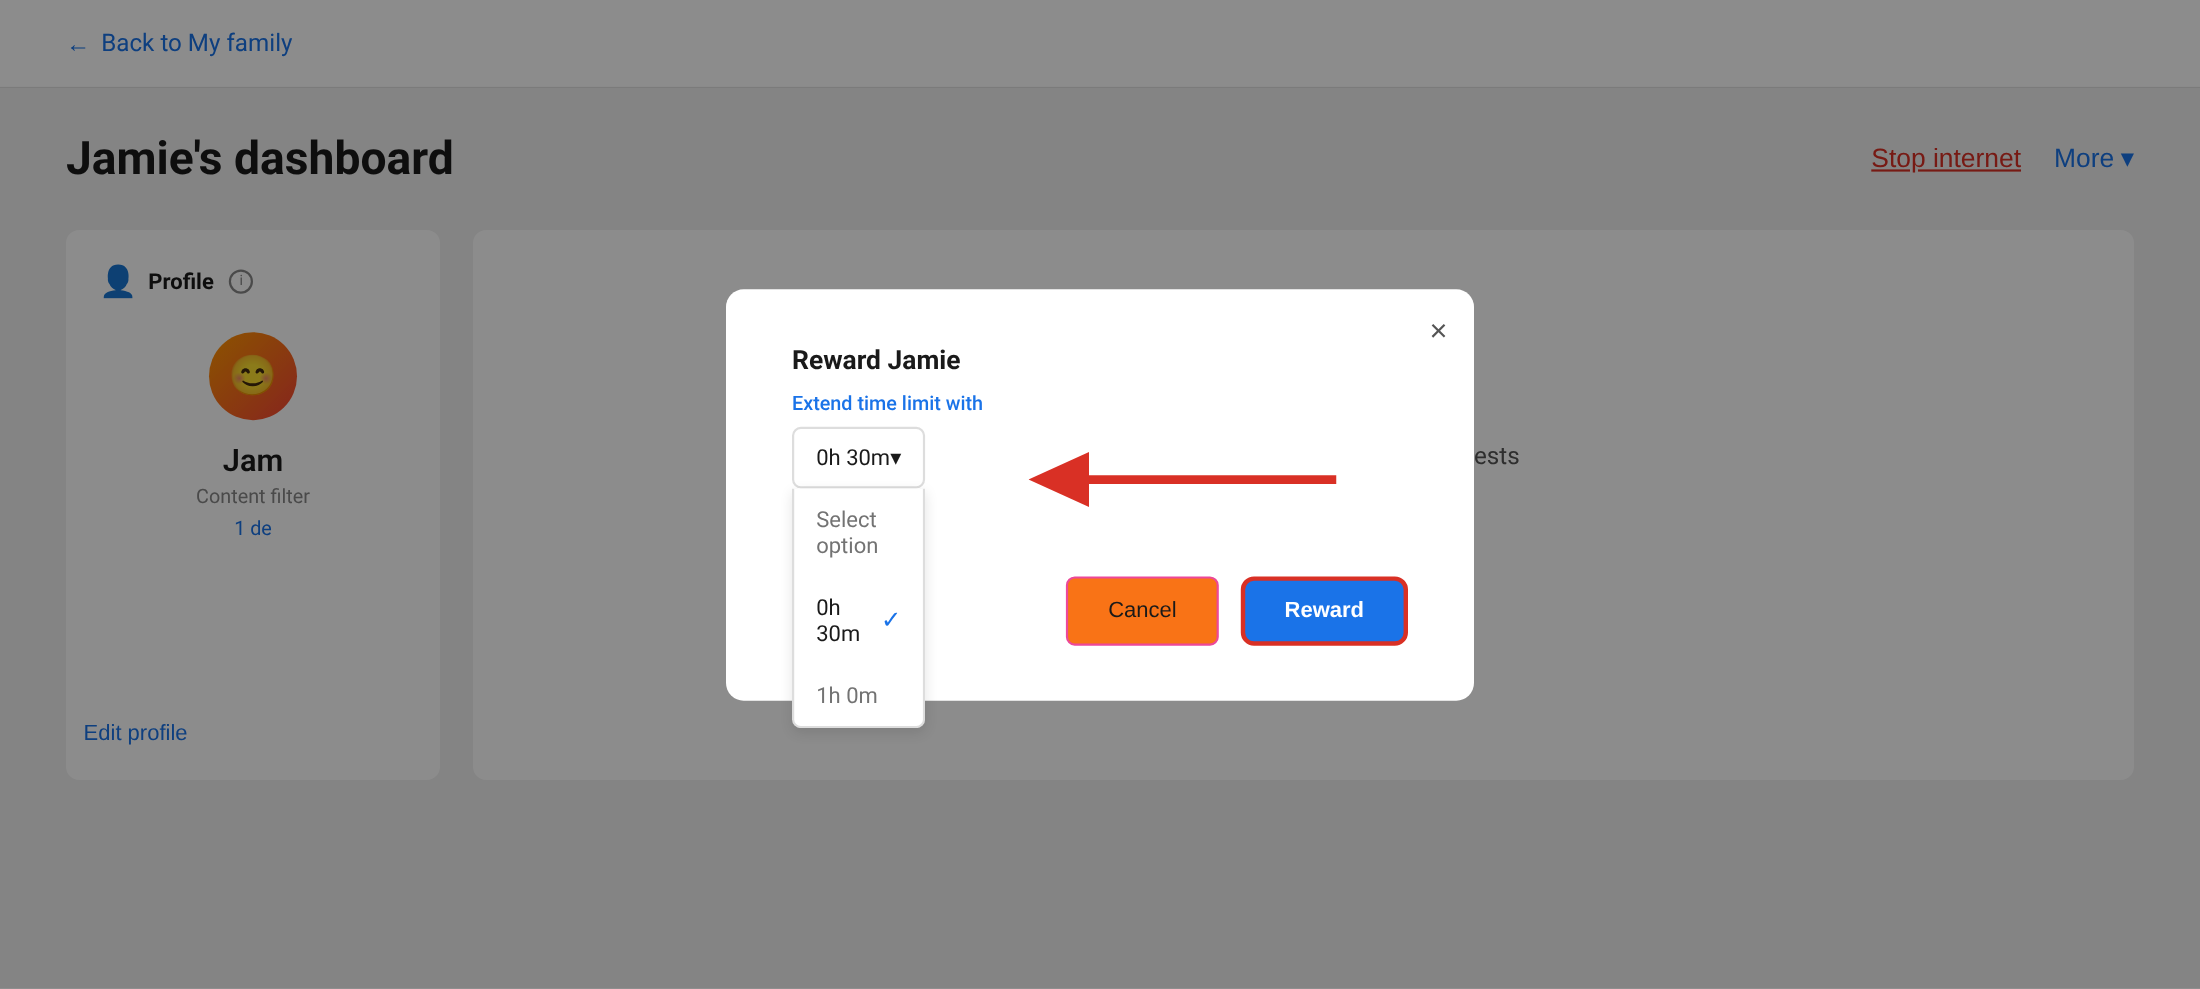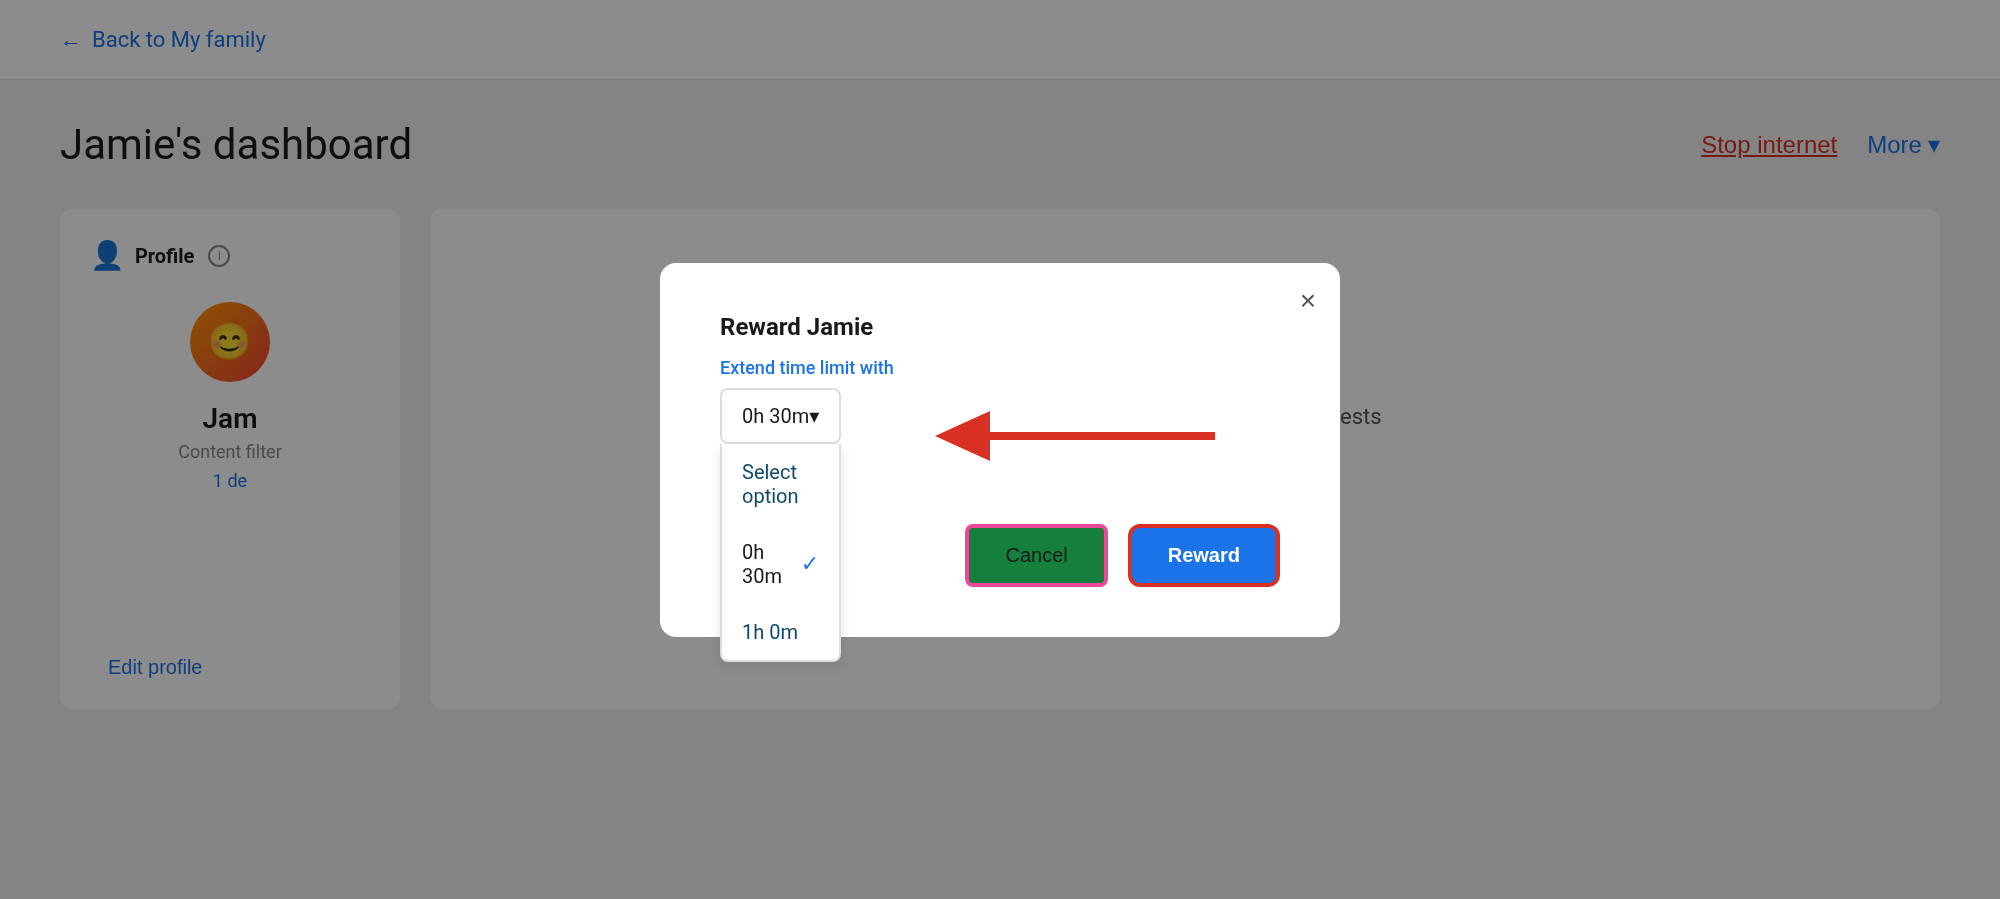--- a/index.html
+++ b/index.html
@@ -47,21 +47,21 @@
     
     .dashboard-header {
       padding: 40px 60px 20px;
       display: flex;
       align-items: center;
       justify-content: space-between;
     }
 
     .dashboard-title {
       font-size: 42px;
-      font-weight: 400;
+      font-weight: 700;
       color: #1a1a1a;
     }
 
     .header-actions {
       display: flex;
       align-items: center;
       gap: 30px;
     }
 
     .stop-internet-btn {
@@ -171,21 +171,21 @@
       color: #1a73e8;
       font-size: 18px;
       text-align: center;
       margin-top: 8px;
       cursor: pointer;
     }
 
     .edit-profile-btn {
       position: absolute;
       bottom: 30px;
-      left: 48px;
+      left: 16px;
       color: #1a73e8;
       font-size: 20px;
       background: none;
       border: none;
       cursor: pointer;
     }
 
     
     .right-area {
       flex: 1;
@@ -303,21 +303,21 @@
       border: 2px solid #ddd;
       border-top: none;
       border-radius: 0 0 8px 8px;
       z-index: 30;
       box-shadow: 0 4px 12px rgba(0,0,0,0.1);
     }
 
     .dropdown-option {
       padding: 16px 20px;
       font-size: 20px;
-      color: #0c4a6e;
+      color: #737373;
       cursor: pointer;
       display: flex;
       align-items: center;
       justify-content: space-between;
     }
 
     .dropdown-option.selected {
       color: #1a1a1a;
     }
 
@@ -329,22 +329,22 @@
     
     .modal-footer {
       display: flex;
       justify-content: flex-end;
       gap: 20px;
       margin-top: 60px;
       padding-top: 20px;
     }
 
     .cancel-btn {
-      border: 4px solid #ec4899;
-      background: #15803d;
+      border: 2px solid #ec4899;
+      background: #f97316;
       color: #1a1a1a;
       border-radius: 8px;
       padding: 16px 36px;
       font-size: 20px;
       cursor: pointer;
     }
 
     .reward-modal-btn {
       background: #1a73e8;
       color: #fff;

